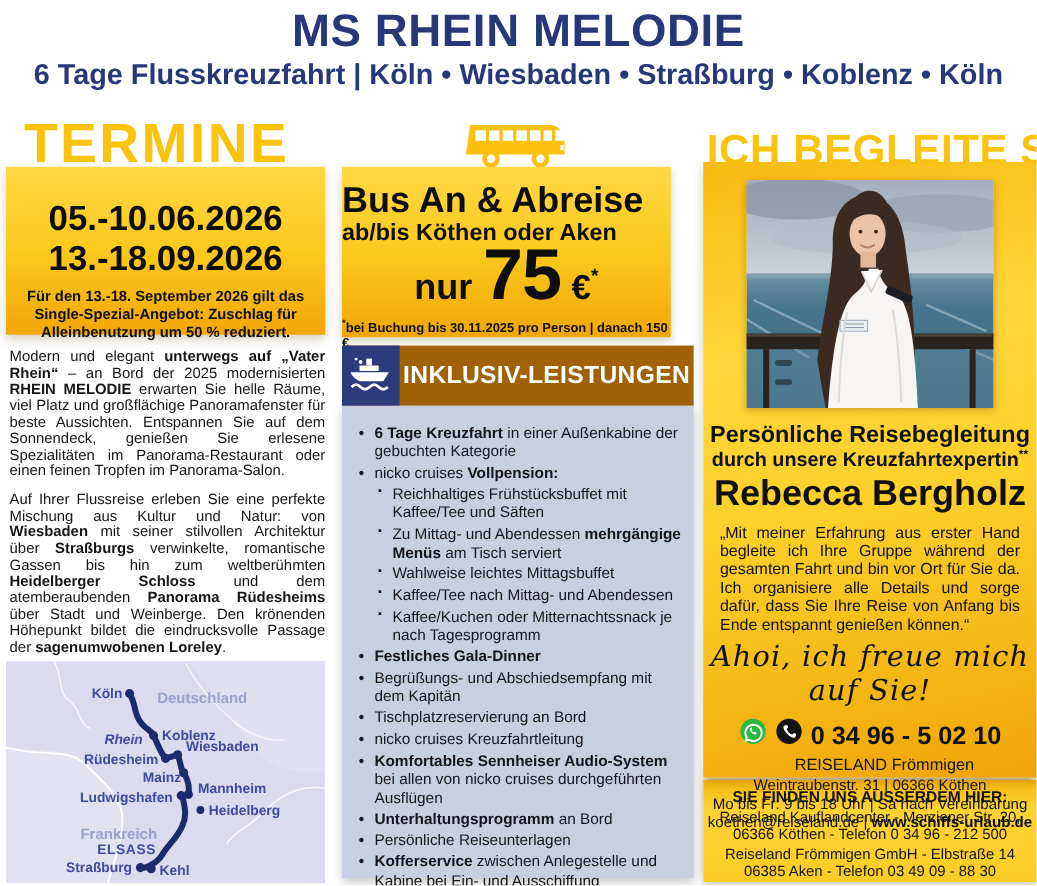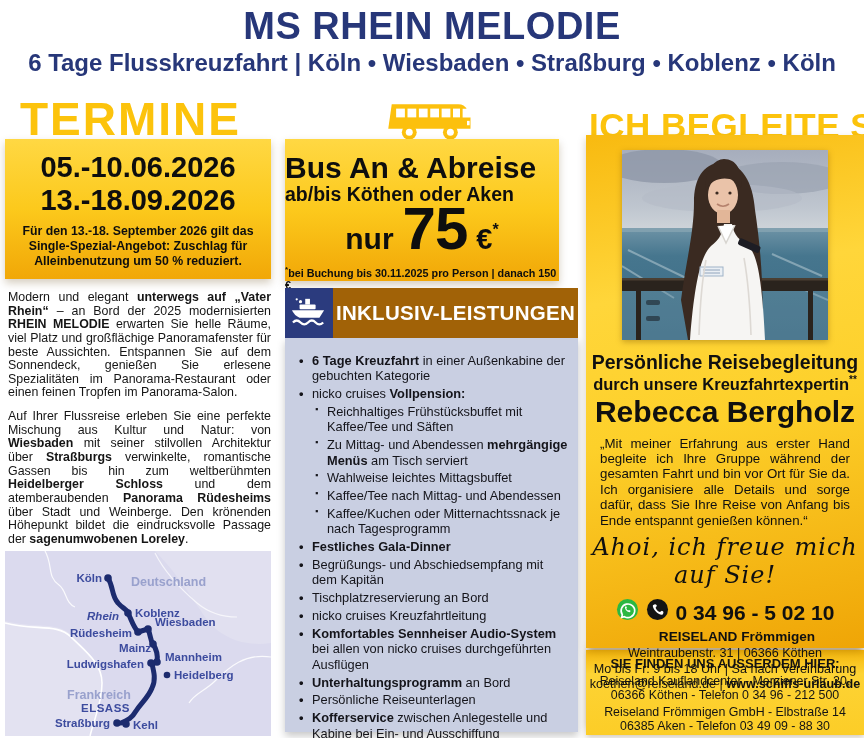--- a/index.html
+++ b/index.html
@@ -12,21 +12,21 @@
   .subtitle { position:absolute; top:49px; left:0; right:0; text-align:center;
               font-size:24px; font-weight:800; color:#273779; }
 
   
   .termine { position:absolute; left:20px; top:92px; font-size:46px; font-weight:800;
              color:#fcc30c; letter-spacing:2px; z-index:0; white-space:nowrap; }
   .dates-box { position:absolute; left:5px; top:139px; width:266px; height:140px; z-index:1;
                background:linear-gradient(180deg,#ffd843 0%,#fcc91c 50%,#f1a707 100%);
                text-align:center; box-shadow:0 4px 8px rgba(90,60,0,.25); }
   .date-line { font-size:29px; font-weight:800; color:#0e0e0e; line-height:1.13; }
-  .date-line:first-child { padding-top:12px; }
+  .date-line:first-child { padding-top:28px; }
   .dates-note { margin-top:7px; padding:0 14px; font-size:12.3px; font-weight:700;
                 color:#0e0e0e; line-height:1.22; }
   .intro { position:absolute; left:8px; top:291px; width:263px; font-size:12.4px;
            line-height:1.1; color:#151515; text-align:justify; hyphens:auto; }
   .intro p { margin-bottom:10px; }
   .intro b, .rich b { font-weight:700; }
   .map-box { position:absolute; left:5px; top:551px; width:266px; height:185px; }
   .map-box svg { display:block; }
 
   
@@ -71,21 +71,21 @@
   .pers1 { margin-top:11px; text-align:center; font-size:19.5px; font-weight:800; }
   .pers2 { text-align:center; font-size:16.5px; font-weight:800; line-height:1.1; }
   .pers2 sup { font-size:10px; }
   .expert-name { text-align:center; font-size:30px; font-weight:800; margin-top:2px; }
   .quote { margin:7px 14px 0; font-size:13.3px; line-height:1.16; text-align:justify; }
   .script { text-align:center; font-family:"DejaVu Serif", serif; font-style:italic;
             font-size:24px; margin-top:5px; letter-spacing:1px; }
   .phone-row { display:flex; justify-content:center; align-items:flex-end; gap:7px; margin-top:9px; }
   .phone-number { font-size:21px; font-weight:800; }
   .agency { text-align:center; margin-top:4px; font-size:12.6px; line-height:1.24; }
-  .agency-name { font-size:13.6px; font-weight:700;margin-left:24px; }
+  .agency-name { font-size:13.6px; font-weight:400;margin-left:24px; }
   .bottom-box { position:absolute; left:586px; top:650px; width:278px; height:85px;
                 background:linear-gradient(180deg,#f6b60c 0%,#fdd334 28%,#fccd27 100%);
                 box-shadow:0 -5px 7px -2px rgba(120,80,0,.45), 0 3px 6px rgba(90,60,0,.25);
                 text-align:center; color:#131313; }
   .find-heading { padding-top:6px; font-size:13px; font-weight:800; }
   .loc { font-size:12.4px; line-height:1.13; margin-top:3px; }
   .footnote { font-size:9.3px; margin-top:4px; }
 </style>
 </head>
 <body>

